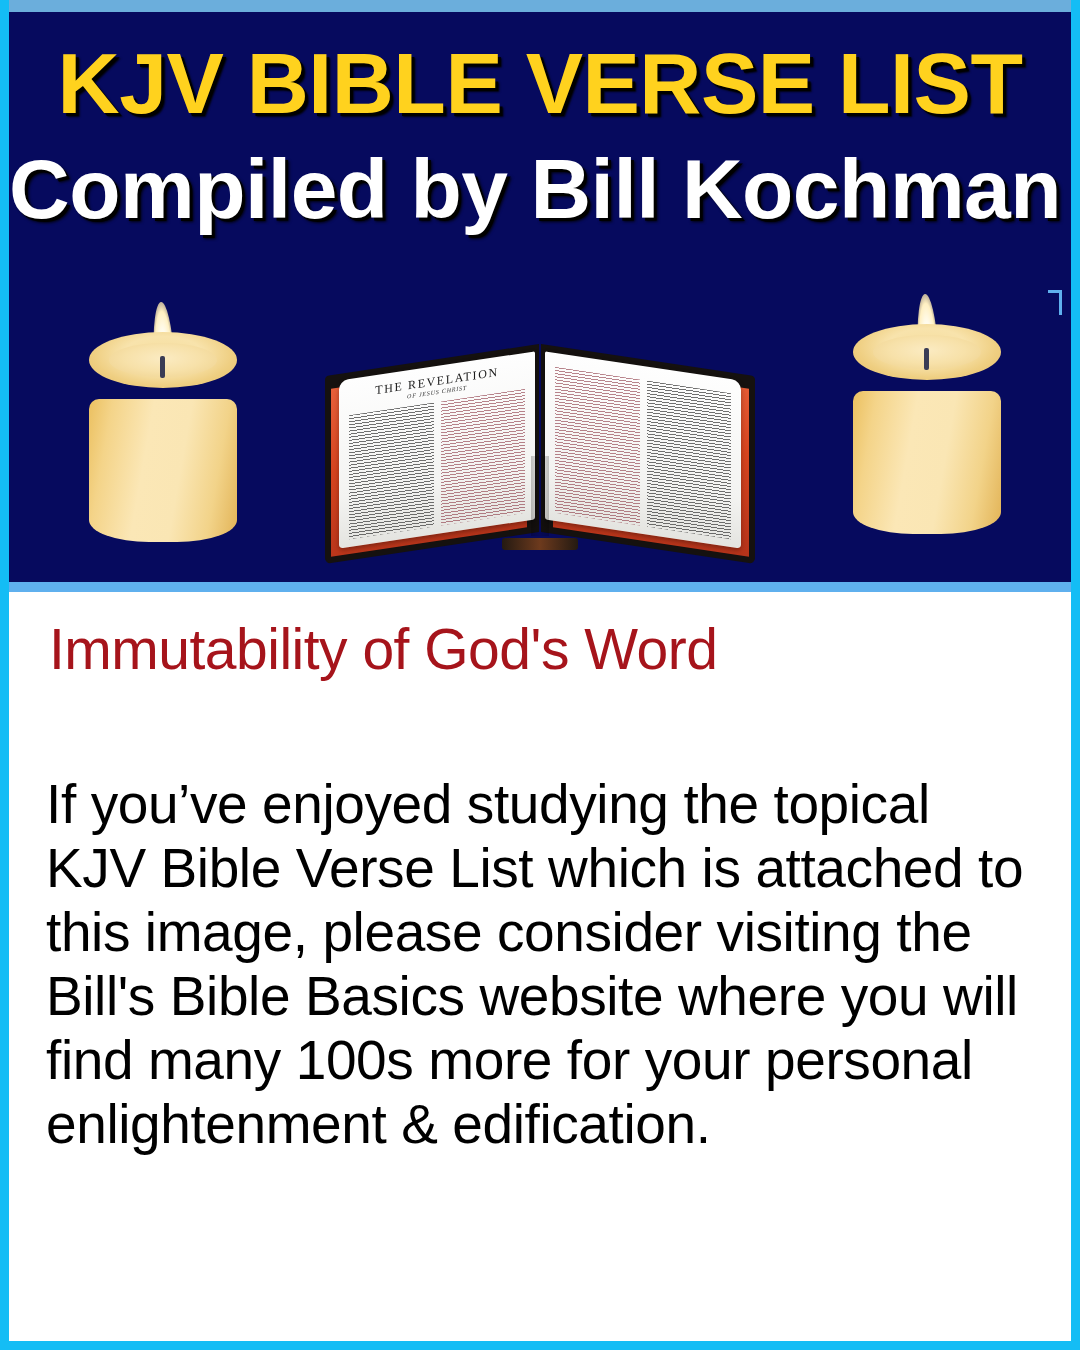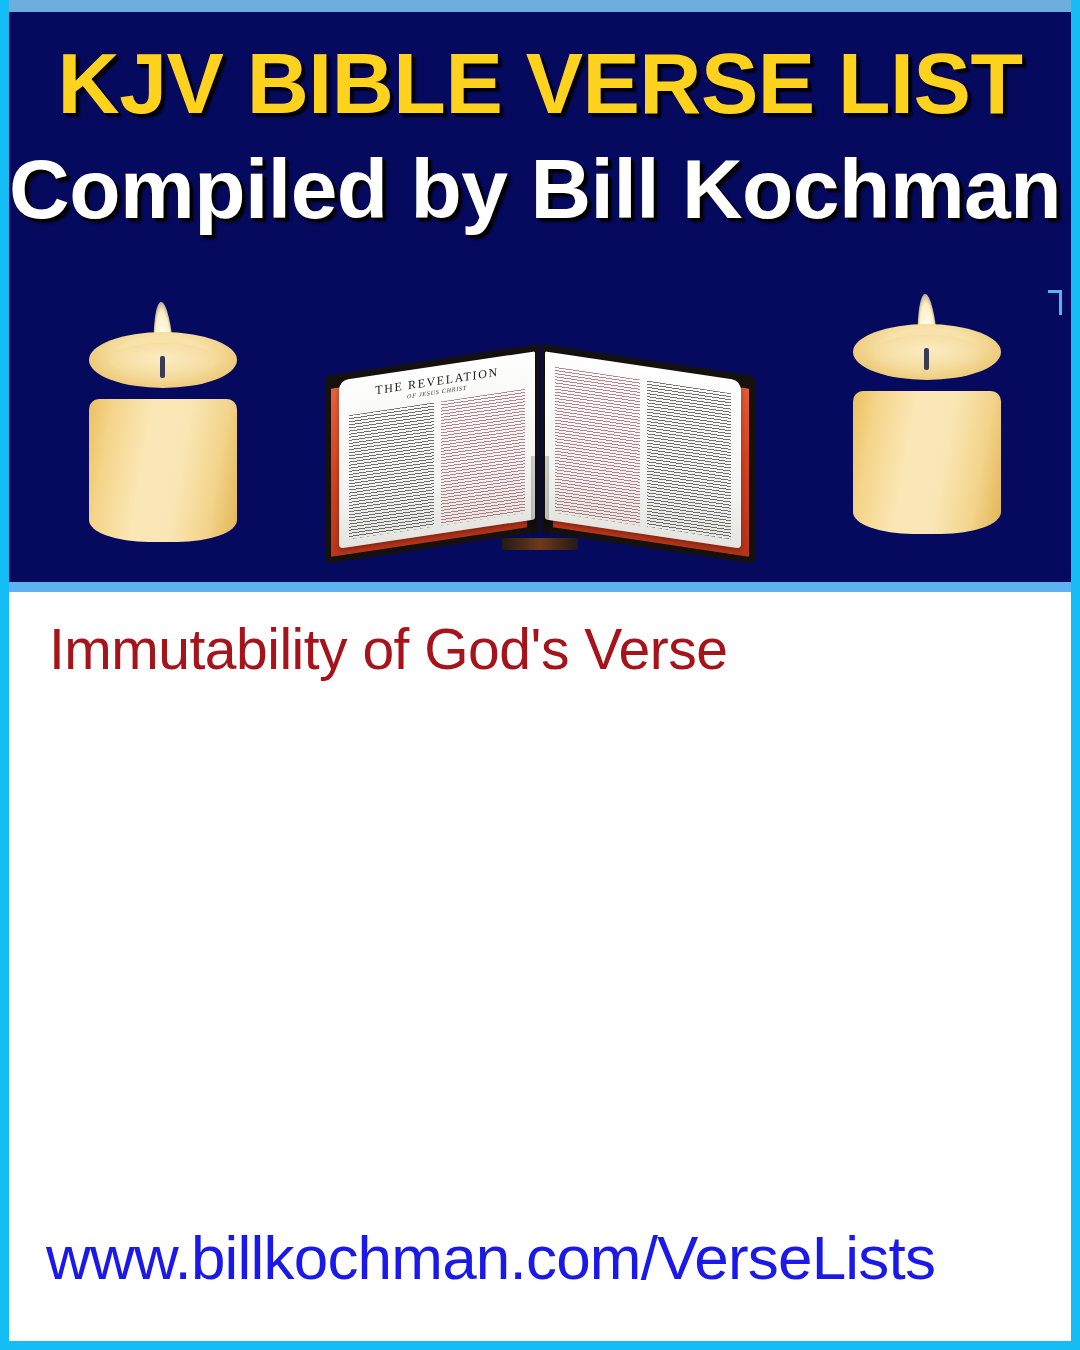--- a/index.html
+++ b/index.html
@@ -380,19 +380,19 @@
           <div class="candle-top-inner"></div>
         </div>
         <div class="wick"></div>
       </div>
 
     </div>
   </div>
 
   <div id="body-panel">
 
-    <div id="topic-title">Immutability of God's Verse</div>
-
-
-    <div id="site-url">www.billkochman.com/VerseLists</div>
+    <div id="topic-title">Immutability of God's Word</div>
+
+    <div id="paragraph">If you’ve enjoyed studying the topical KJV Bible Verse List which is attached to this image, please consider visiting the Bill's Bible Basics website where you will find many 100s more for your personal enlightenment &amp; edification.</div>
+
 
   </div>
 </div>
 
 </body></html>

